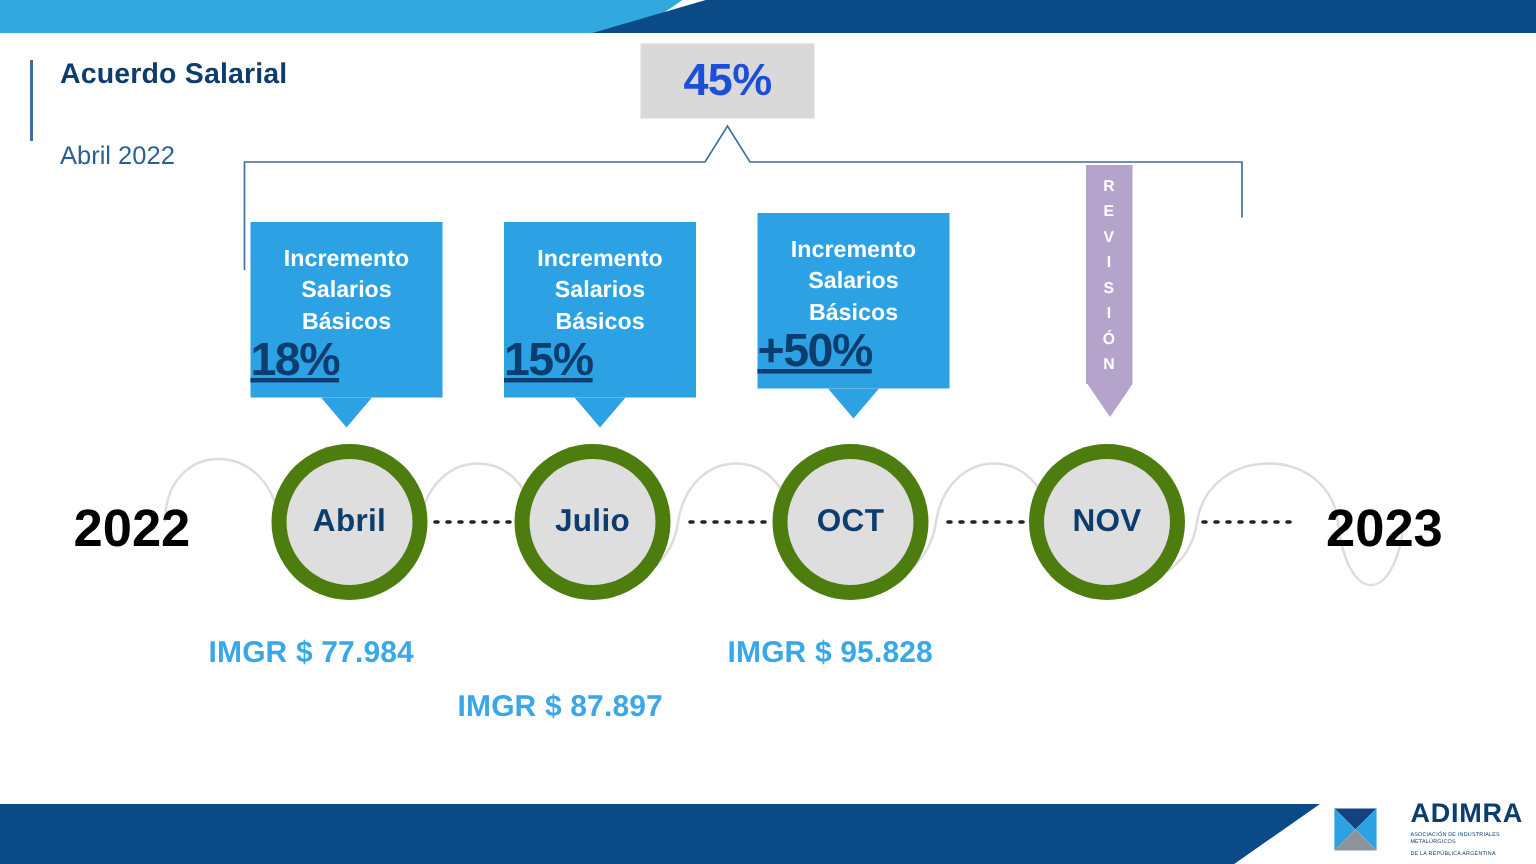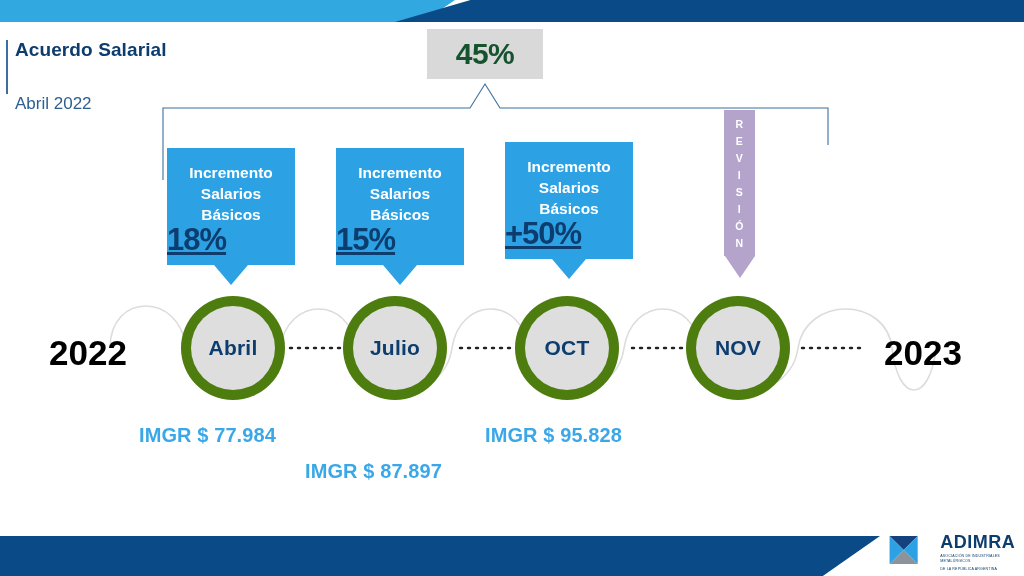--- a/index.html
+++ b/index.html
@@ -19,29 +19,29 @@
                clip-path:polygon(0 0,100% 0,46% 100%,0 100%);}
   .topbar-dark{position:absolute;left:395px;top:0;width:629px;height:22px;background:#0A4A86;
                clip-path:polygon(12% 0,100% 0,100% 100%,0 100%);}
 
   
   .botbar{position:absolute;left:0;bottom:0;width:1024px;height:40px;}
   .botbar-dark{position:absolute;left:0;bottom:0;width:880px;height:40px;background:#0A4A86;
                clip-path:polygon(0 0,100% 0,93.5% 100%,0 100%);}
 
   
-  .title-wrap{position:absolute;left:6px;top:38px;padding-left:9px;}
+  .title-wrap{position:absolute;left:20px;top:38px;padding-left:20px;}
   .title-rule{position:absolute;left:0;top:2px;width:2px;height:54px;background:#3C6E9F;}
   .title-main{font-size:19px;font-weight:bold;color:#0C3D6E;line-height:24px;letter-spacing:.1px;}
   .title-sub{font-size:17px;color:#2D5F8F;line-height:25px;margin-top:29px;}
 
   
   .badge45{position:absolute;left:427px;top:29px;width:116px;height:50px;background:#D9D9D9;
            display:flex;align-items:center;justify-content:center;}
-  .badge45 span{font-size:30px;font-weight:bold;color:#14532d;letter-spacing:-0.5px;}
+  .badge45 span{font-size:30px;font-weight:bold;color:#1d4ed8;letter-spacing:-0.5px;}
 
   
   .bracket{position:absolute;left:0;top:70px;width:1024px;height:110px;}
 
   
   .card{position:absolute;width:128px;background:#2CA2E4;color:#ffffff;
         display:flex;flex-direction:column;}
   .card .line{font-size:15.5px;font-weight:bold;line-height:21px;text-align:center;}
   .card .pct{font-size:31px;font-weight:bold;color:#0C3D6E;line-height:32px;margin-top:-1px;letter-spacing:-1px;text-decoration:underline;}
   .card .tip{position:absolute;left:50%;transform:translateX(-50%);bottom:-20px;
@@ -76,21 +76,21 @@
   .year-left{left:49px;top:333px;}
   .year-right{left:884px;top:333px;}
 
   
   .imgr{position:absolute;font-size:20px;font-weight:bold;color:#3AA8E8;letter-spacing:.1px;}
   .imgr-1{left:139px;top:424px;}
   .imgr-2{left:305px;top:460px;}
   .imgr-3{left:485px;top:424px;}
 
   
-  .logo{position:absolute;left:888px;top:533px;display:flex;align-items:flex-start;gap:21px;}
+  .logo{position:absolute;left:888px;top:533px;display:flex;align-items:center;gap:21px;}
   .logo-mark{width:34px;height:34px;}
   .logo-text{display:flex;flex-direction:column;line-height:1;}
   .logo-name{font-size:18px;font-weight:bold;color:#0C3D6E;letter-spacing:.5px;}
   .logo-tag{font-size:3.6px;color:#0C3D6E;letter-spacing:.15px;margin-top:3px;line-height:5px;}
 </style>
 </head>
 <body>
 
 <div class="stage">
 

